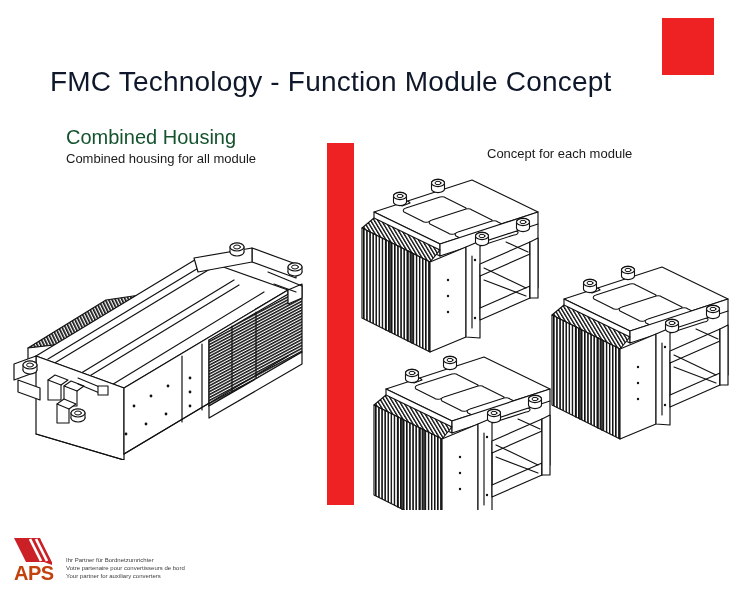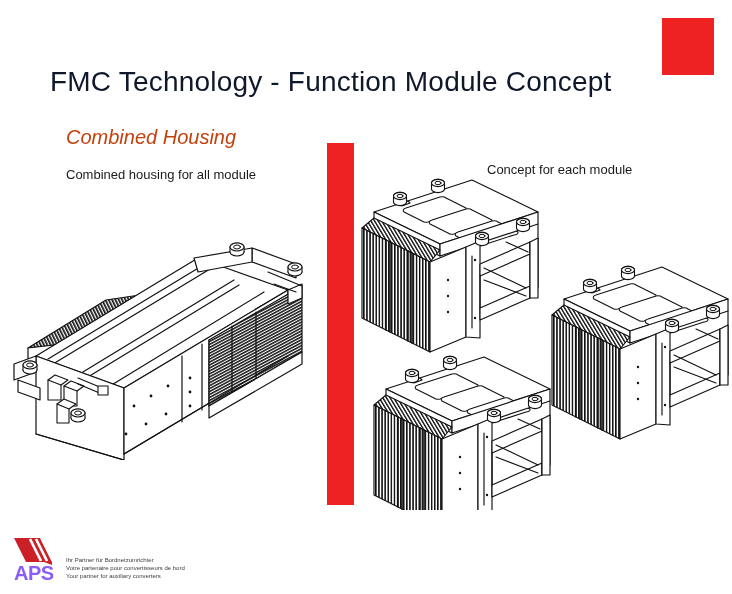--- a/index.html
+++ b/index.html
@@ -45,31 +45,29 @@
     font-size: 28px;
     font-weight: 400;
     color: #0f172a;
     letter-spacing: 0.2px;
     white-space: nowrap;
   }
   .section-heading {
     position: absolute;
     font-size: 20px;
     font-weight: 400;
-    color: #c2410c;
+    color: #14532d;
     white-space: nowrap;
-    font-style: italic;
   }
   .section-sub {
     position: absolute;
     font-size: 13px;
     font-weight: 400;
     color: #1a1a1a;
     white-space: nowrap;
-    margin-top: 16px;
   }
   #heading-combined { left: 66px; top: 126px; }
   #sub-combined     { left: 66px; top: 151px; }
   #heading-single   { left: 482px; top: 120px; }
   #sub-single       { left: 487px; top: 146px; }
 
   
   .drawing {
     position: absolute;
   }
@@ -84,21 +82,21 @@
     width: 170px;
     height: 52px;
   }
   .logo-mark { position: absolute; left: 6px; top: 2px; }
   .logo-word {
     position: absolute;
     left: 6px;
     top: 28px;
     font-size: 20px;
     font-weight: bold;
-    color: #8b5cf6;
+    color: #c2410c;
     letter-spacing: -0.5px;
   }
   .logo-taglines {
     position: absolute;
     left: 58px;
     top: 22px;
     line-height: 8px;
   }
   .logo-taglines div {
     font-size: 6px;

